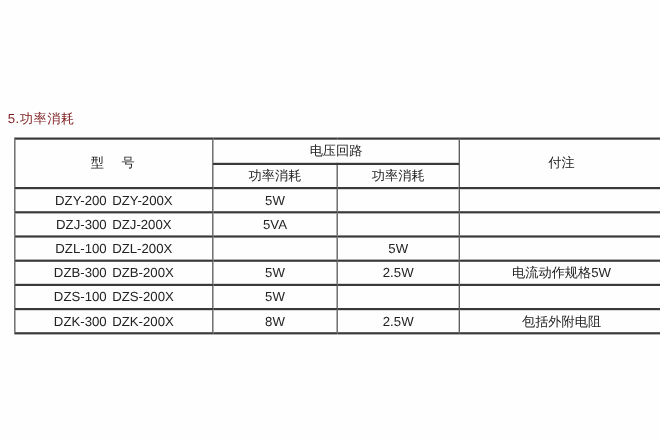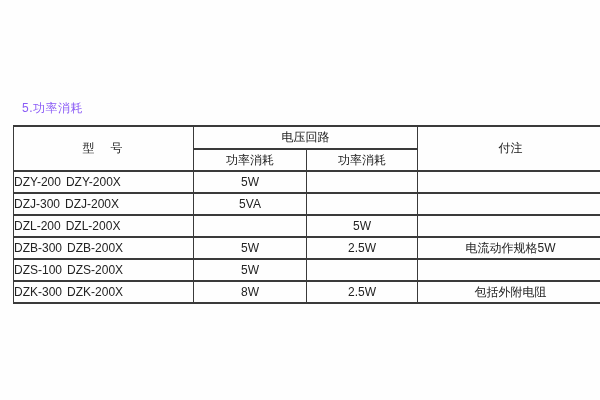--- a/index.html
+++ b/index.html
@@ -10,24 +10,24 @@
     color: #222222;
     overflow: hidden;
   }
   .page {
     position: relative;
     width: 600px; height: 400px;
     background: #fefefe;
   }
   .section-title {
     position: absolute;
-    left: 22px; top: 101px;
+    left: 7px; top: 101px;
     font-size: 12px;
     line-height: 15px;
-    color: #8b5cf6;
+    color: #7f1d1d;
     letter-spacing: 0.5px;
   }
   table.spec {
     position: absolute;
     left: 13px; top: 125px;
     width: 590px;
     border-collapse: collapse;
     table-layout: fixed;
     font-size: 12px;
     color: #222222;
@@ -41,21 +41,21 @@
     font-weight: normal;
     padding: 0;
     overflow: hidden;
     white-space: nowrap;
   }
   tr.hdr-top  { height: 23px; }
   tr.hdr-sub  { height: 22px; }
   tr.data-row { height: 22px; }
   .model-cell-inner {
     display: flex;
-    justify-content: flex-start;
+    justify-content: center;
     align-items: center;
     gap: 5px;
   }
   .model-header { letter-spacing: 2px; }
 </style>
 </head>
 <body>
 
 <div class="page">
 
@@ -99,21 +99,21 @@
           </div>
         </td>
         <td>5VA</td>
         <td></td>
         <td></td>
       </tr>
 
       <tr class="data-row">
         <td>
           <div class="model-cell-inner">
-            <span>DZL-200</span>
+            <span>DZL-100</span>
             <span>DZL-200X</span>
           </div>
         </td>
         <td></td>
         <td>5W</td>
         <td></td>
       </tr>
 
       <tr class="data-row">
         <td>

